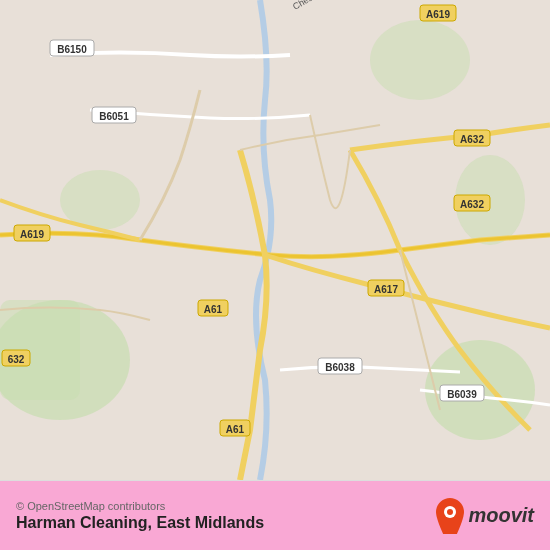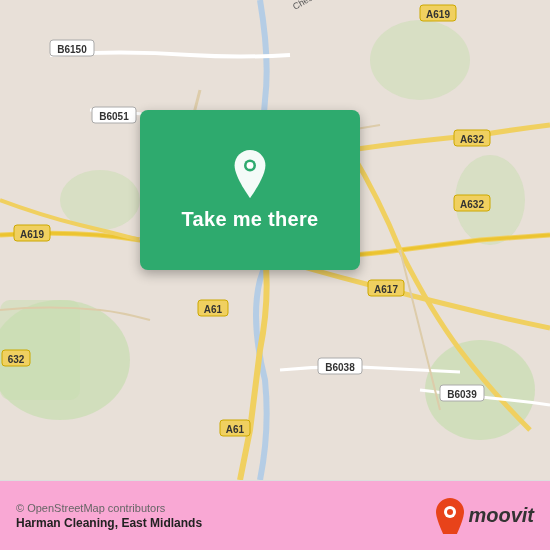--- a/index.html
+++ b/index.html
@@ -75,21 +75,21 @@
       flex-direction: column;
       gap: 2px;
     }
 
     .osm-credit {
       font-size: 11px;
       color: #666;
     }
 
     .location-title {
-      font-size: 12px;
+      font-size: 16px;
       font-weight: 600;
       color: #222;
     }
 
     .moovit-logo {
       display: flex;
       align-items: center;
       gap: 4px;
     }
 
@@ -182,29 +182,20 @@
 
     <rect x="440" y="385" width="44" height="16" rx="3" fill="#ffffff" stroke="#aaa" stroke-width="1"></rect>
     <text x="462" y="398" text-anchor="middle" font-size="10" font-family="Arial" fill="#333" font-weight="bold">B6039</text>
 
     <rect x="2" y="350" width="28" height="16" rx="3" fill="#f0d060" stroke="#cca800" stroke-width="1"></rect>
     <text x="16" y="363" text-anchor="middle" font-size="10" font-family="Arial" fill="#333" font-weight="bold">632</text>
 
     <text x="295" y="10" font-size="9" font-family="Arial" fill="#555" transform="rotate(-30, 295, 10)">Chesterfield</text>
   </svg>
 
-  <div class="take-me-card">
-
-    <svg class="pin-icon" viewBox="0 0 48 56" xmlns="http://www.w3.org/2000/svg">
-      <path d="M24 0C14.06 0 6 8.06 6 18c0 13.5 18 38 18 38s18-24.5 18-38C42 8.06 33.94 0 24 0z" fill="white" opacity="0.95"></path>
-      <circle cx="24" cy="18" r="7" fill="#2eaa6e"></circle>
-      <circle cx="24" cy="18" r="4" fill="white"></circle>
-    </svg>
-    <span class="take-me-label">Take me there</span>
-  </div>
 </div>
 
 <div id="bottom-bar">
   <div class="bottom-left">
     <span class="osm-credit">© OpenStreetMap contributors</span>
     <span class="location-title">
       <span>Harman Cleaning,</span>
       <span>East Midlands</span>
     </span>
   </div>

